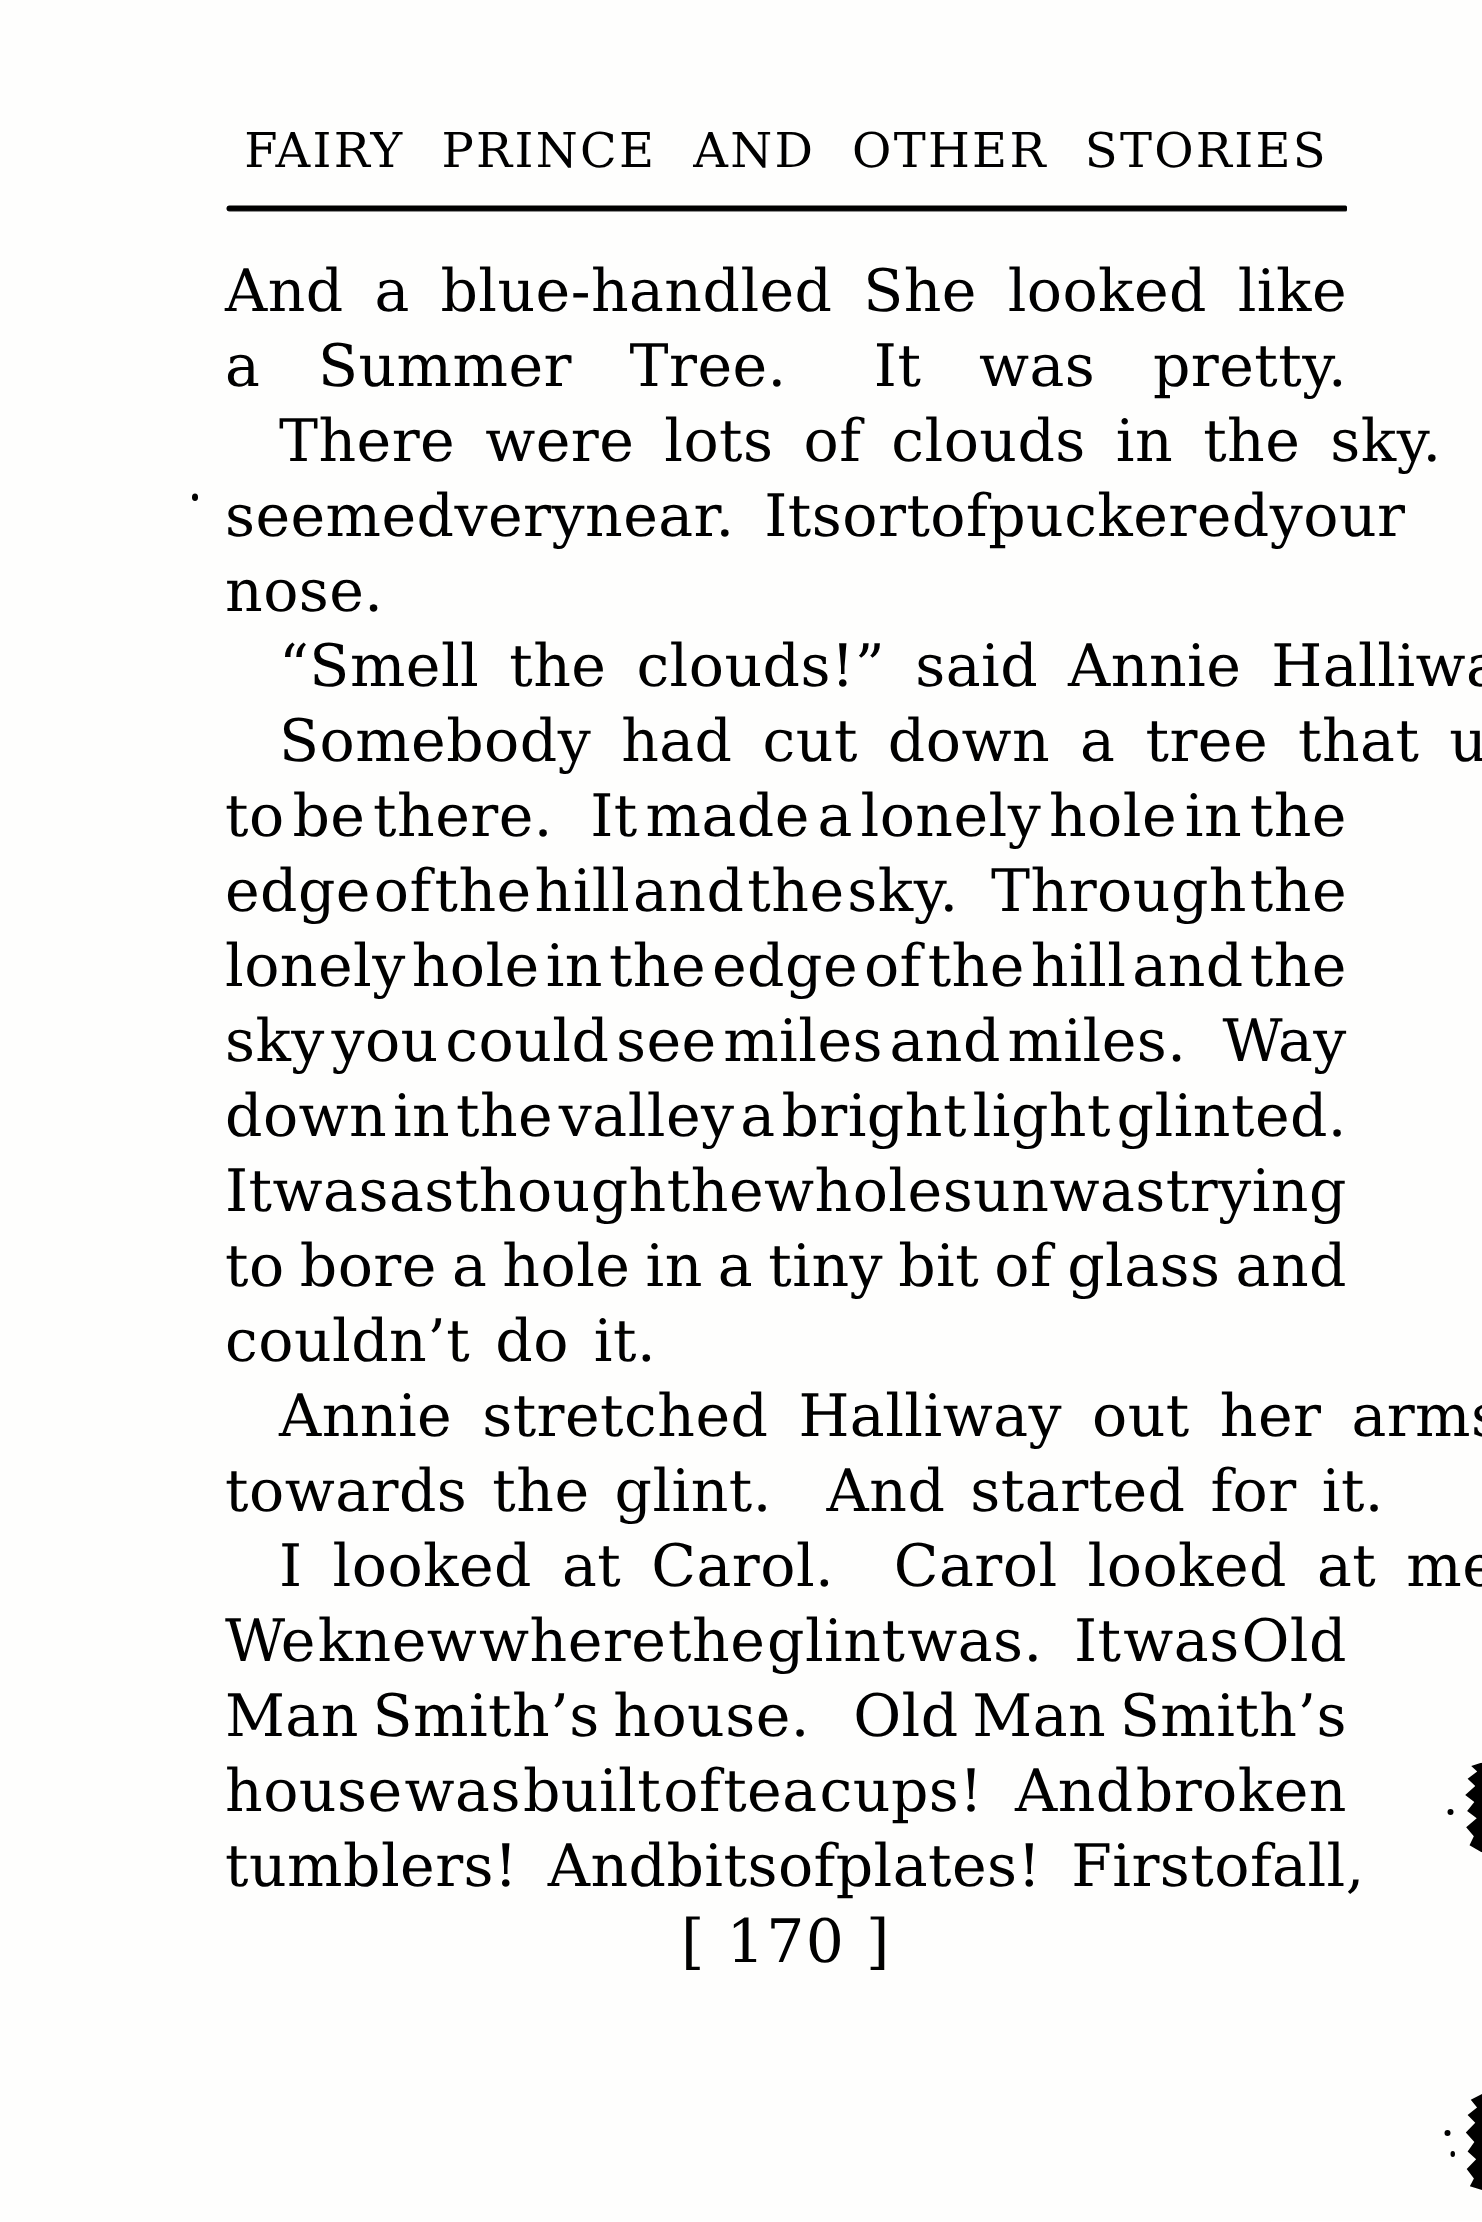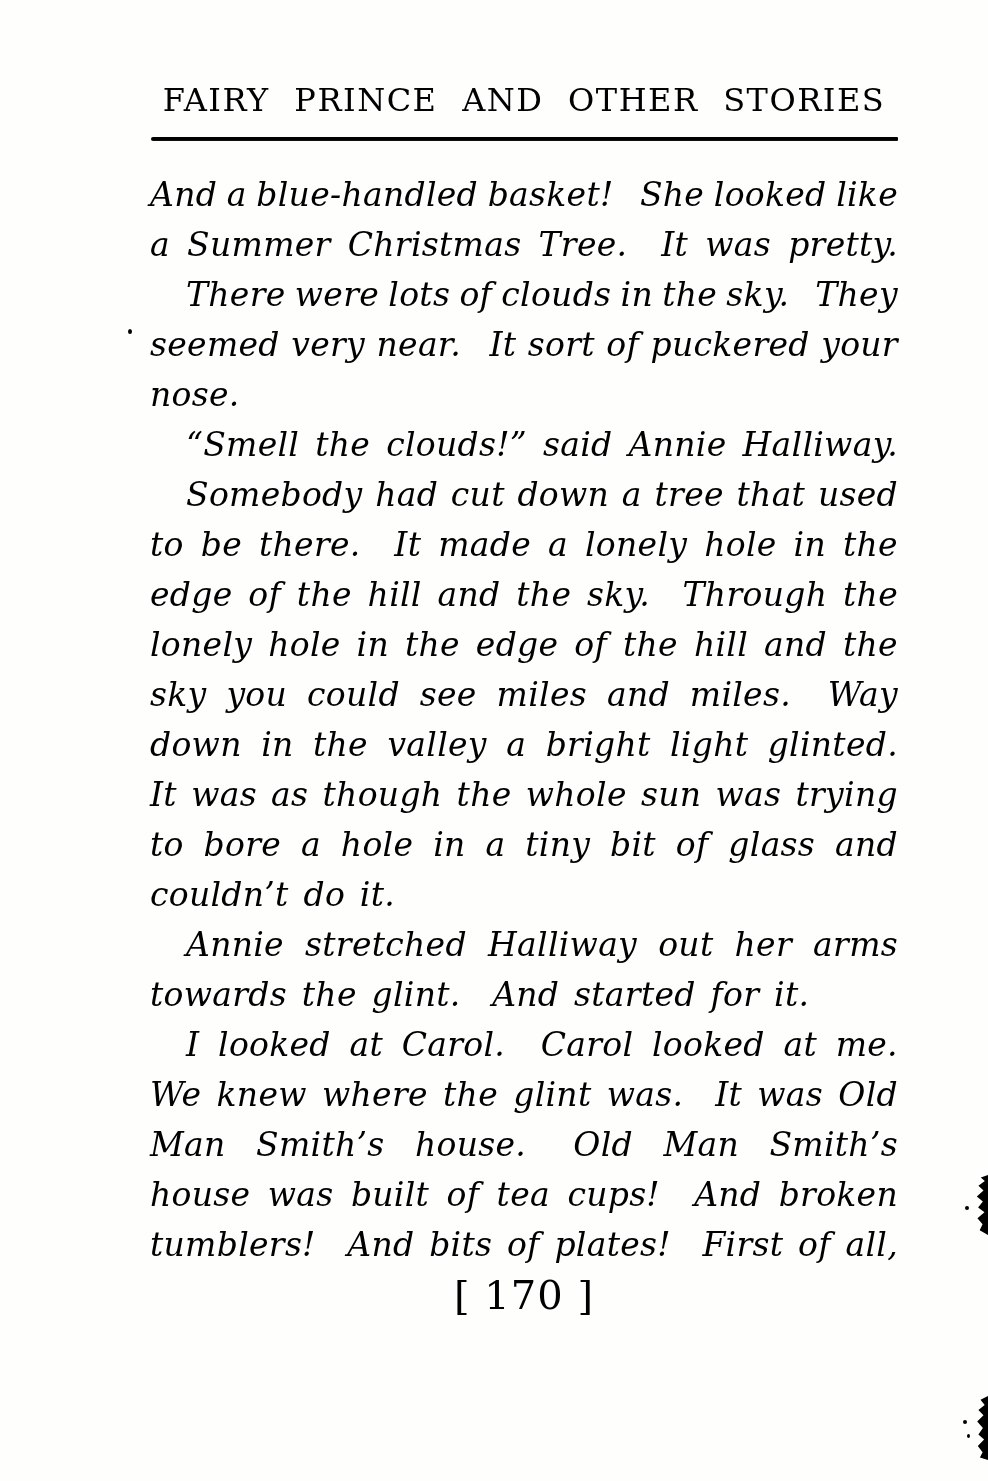--- a/index.html
+++ b/index.html
@@ -43,36 +43,36 @@
   }
   .body-text {
     position: absolute;
     top: 170px;
     left: 150px;
     width: 748px;
   }
   .line {
     height: 50px;
     line-height: 50px;
-    font-size: 33px;
+    font-size: 39px;
     white-space: pre;
     word-spacing: 4px;
     letter-spacing: 0.3px;
-    font-style: italic;
   }
   .line.justified {
     display: flex;
     justify-content: space-between;
     white-space: normal;
   }
   .line.justified span {
     white-space: pre;
   }
   .line.indent {
     padding-left: 36px;
+    gap: 20px;
   }
   .page-number {
     position: absolute;
     top: 1270px;
     left: 150px;
     width: 748px;
     height: 50px;
     line-height: 50px;
     text-align: center;
     font-size: 40px;
@@ -113,29 +113,27 @@
 
   <div class="running-header">FAIRY PRINCE AND OTHER STORIES</div>
 
   <div class="header-rule"></div>
 
   <div class="body-text">
       <div class="line justified">
         <span>And</span>
         <span>a</span>
         <span>blue-handled</span>
-        <span>basket! </span>
         <span>She</span>
         <span>looked</span>
         <span>like</span>
       </div>
       <div class="line justified">
         <span>a</span>
         <span>Summer</span>
-        <span>Christmas</span>
         <span>Tree. </span>
         <span>It</span>
         <span>was</span>
         <span>pretty.</span>
       </div>
       <div class="line justified indent">
         <span>There</span>
         <span>were</span>
         <span>lots</span>
         <span>of</span>

